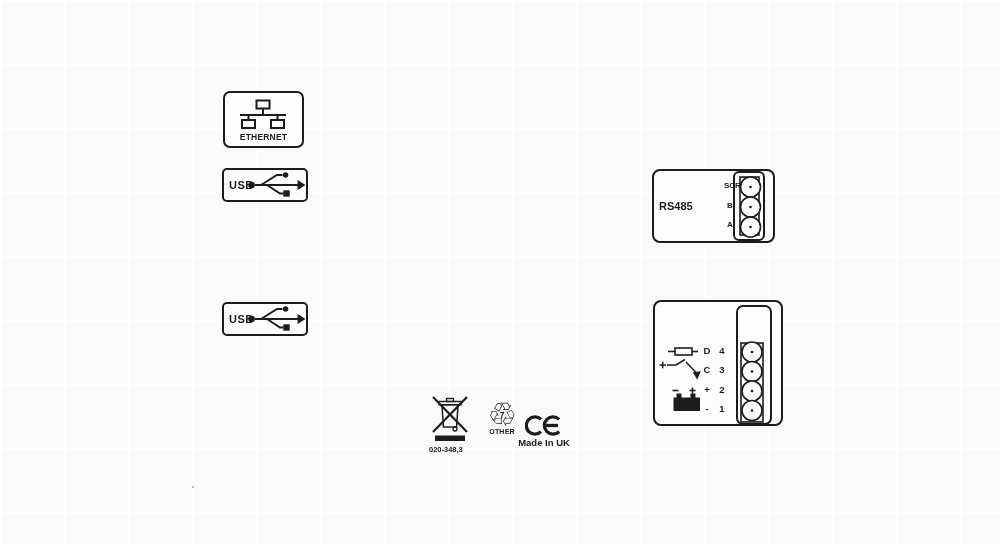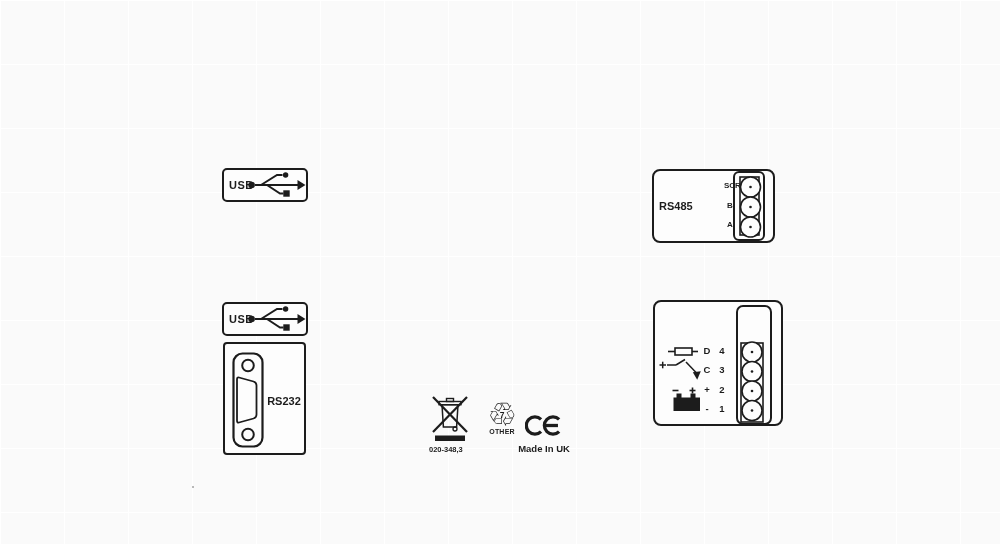--- a/index.html
+++ b/index.html
@@ -68,29 +68,41 @@
   
   .weee{left:429px;top:396px;width:42px;text-align:left;}
   .weee svg{margin:0 auto;}
   .weee .code{font-size:7.5px;font-weight:bold;margin-top:3px;}
   .recycle{left:484px;top:398px;width:36px;text-align:center;}
   .recycle .glyph{font-family:"DejaVu Sans", sans-serif;font-size:33px;line-height:34px;display:block;color:#1c1c1c;}
   .recycle .seven{position:absolute;left:0;right:0;top:12px;font-size:8.5px;font-weight:bold;text-align:center;}
   .recycle .mat{font-size:7px;font-weight:bold;margin-top:-4px;letter-spacing:.2px;}
   .ce{left:517px;top:414px;width:54px;text-align:center;}
   .ce svg{margin:0 auto;}
-  .ce .origin{font-size:9.5px;font-weight:bold;margin-top:6px;white-space:nowrap;}
+  .ce .origin{font-size:9.5px;font-weight:bold;white-space:nowrap;}
 
   .stray-dot{left:192px;top:486px;width:2px;height:2px;background:#666;border-radius:50%;opacity:.6;}
 </style>
 </head>
 <body>
 
 <div class="sheet">
 
+  <div class="label ethernet-label">
+    <svg class="icon" width="50" height="30" viewBox="0 0 50 30" fill="none" stroke="#1c1c1c" stroke-width="2">
+      <rect x="18.5" y="1.5" width="13" height="8"></rect>
+      <line x1="25" y1="9.5" x2="25" y2="16"></line>
+      <line x1="2" y1="16" x2="48" y2="16"></line>
+      <line x1="10.5" y1="16" x2="10.5" y2="21"></line>
+      <rect x="4" y="21" width="13" height="8"></rect>
+      <line x1="39.5" y1="16" x2="39.5" y2="21"></line>
+      <rect x="33" y="21" width="13" height="8"></rect>
+    </svg>
+    <div class="cap txt">ETHERNET</div>
+  </div>
 
   <div class="label usb-label usb-top">
     <span class="cap txt">USB</span>
     <svg class="icon" width="58" height="30" viewBox="0 0 58 30">
       <g stroke="#1c1c1c" stroke-width="2" fill="none">
         <line x1="7" y1="15" x2="50" y2="15"></line>
         <polyline points="13,15 29,5 34.5,5"></polyline>
         <polyline points="19,15 32,23.5 35.5,23.5"></polyline>
       </g>
       <circle cx="3.6" cy="15" r="3.3" fill="#1c1c1c"></circle>
@@ -108,29 +120,20 @@
         <polyline points="13,15 29,5 34.5,5"></polyline>
         <polyline points="19,15 32,23.5 35.5,23.5"></polyline>
       </g>
       <circle cx="3.6" cy="15" r="3.3" fill="#1c1c1c"></circle>
       <polygon points="49.5,10 49.5,20 57.5,15" fill="#1c1c1c"></polygon>
       <circle cx="37.6" cy="5" r="2.7" fill="#1c1c1c"></circle>
       <rect x="35.3" y="20.3" width="6.4" height="6.4" fill="#1c1c1c"></rect>
     </svg>
   </div>
 
-  <div class="label rs232-label">
-    <svg class="icon" width="32" height="96" viewBox="0 0 32 96" fill="none" stroke="#1c1c1c">
-      <rect x="1.5" y="1.5" width="29" height="93" rx="9" stroke-width="2.2"></rect>
-      <circle cx="16" cy="13.5" r="5.8" stroke-width="2"></circle>
-      <circle cx="16" cy="82.5" r="5.8" stroke-width="2"></circle>
-      <path d="M7,25.5 L21.5,29.5 Q24.5,30.5 24.5,33.5 L24.5,62.5 Q24.5,65.5 21.5,66.5 L7,70.5 Q5,71 5,68.5 L5,27.5 Q5,25 7,25.5 Z" stroke-width="1.8"></path>
-    </svg>
-    <div class="cap txt">RS232</div>
-  </div>
 
   <div class="label rs485-label">
     <div class="cap txt">RS485</div>
     <span class="pin pin-scr">SCR</span>
     <span class="pin pin-b">B</span>
     <span class="pin pin-a">A</span>
     <svg class="conn" width="32" height="70" viewBox="0 0 32 70">
       <rect x="1" y="1" width="30" height="68" rx="5" fill="none" stroke="#1c1c1c" stroke-width="2"></rect>
       <rect x="7" y="6" width="19" height="58" fill="none" stroke="#1c1c1c" stroke-width="1.6"></rect>
       <circle cx="17.5" cy="16" r="10" fill="#fdfdfd" stroke="#1c1c1c" stroke-width="1.6"></circle>

